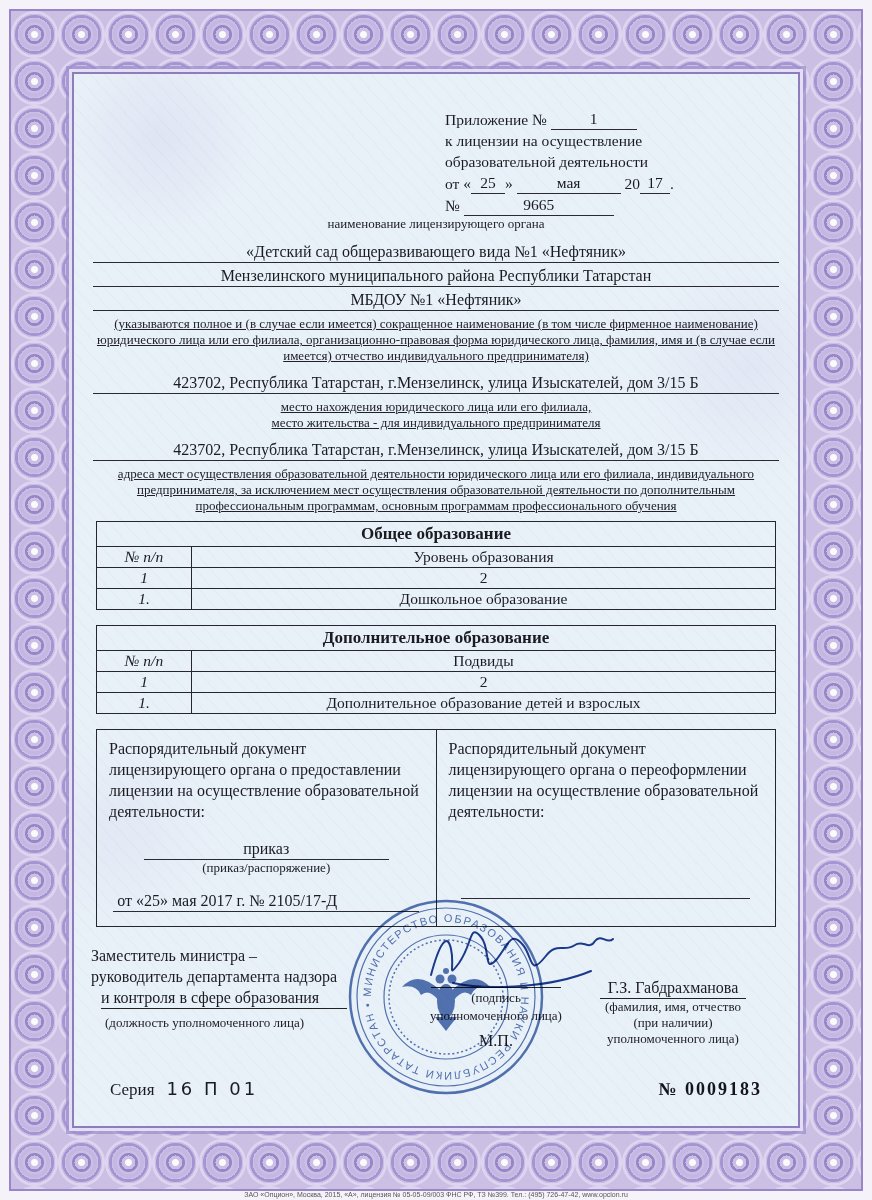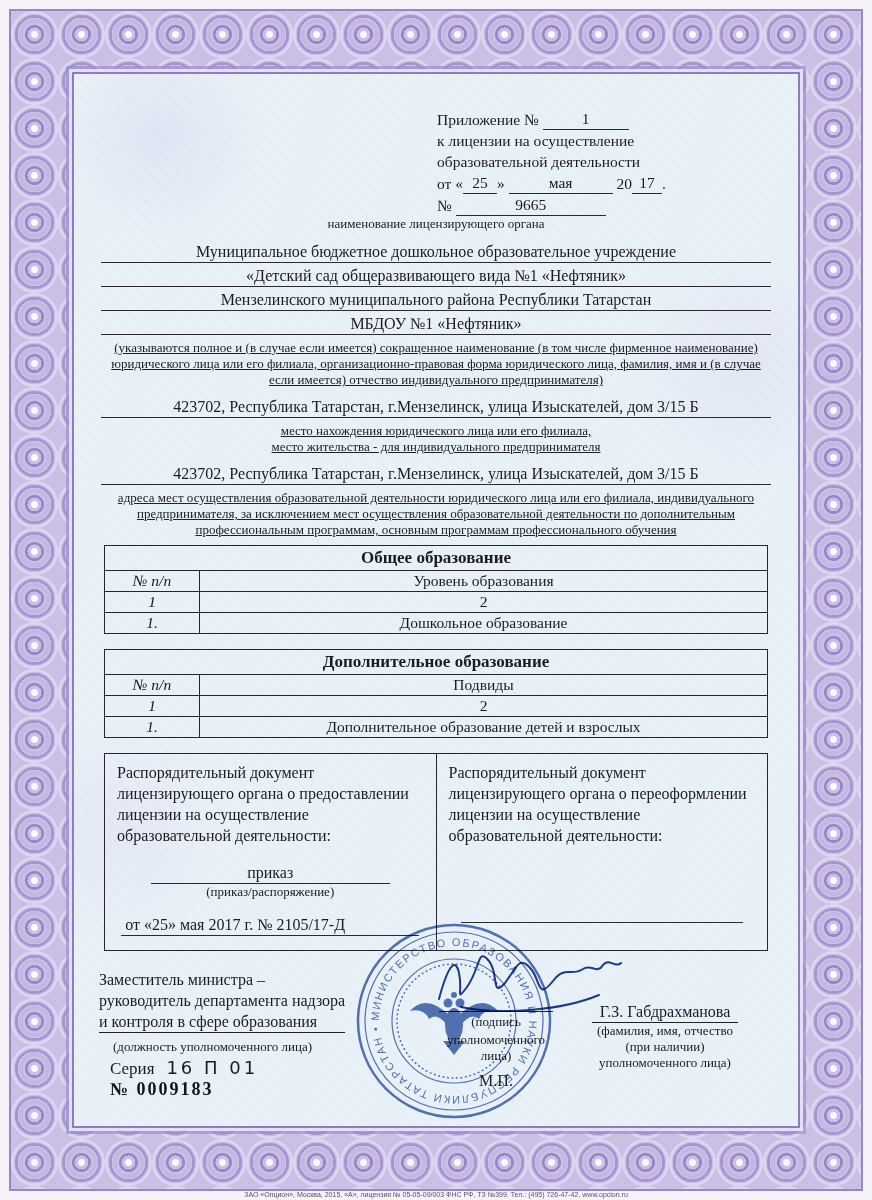--- a/index.html
+++ b/index.html
@@ -25,21 +25,21 @@
     position:absolute; left:72px; right:72px; top:72px; bottom:72px;
     background-color:#e9f1f8;
     background-image:
       radial-gradient(circle 150px at 12% 6%, rgba(182,172,222,0.18), transparent 70%),
       radial-gradient(circle 170px at 93% 28%, rgba(182,172,222,0.15), transparent 70%),
       radial-gradient(circle 160px at 6% 72%, rgba(182,172,222,0.12), transparent 70%),
       repeating-linear-gradient(48deg, rgba(140,160,200,0.05) 0 1.5px, transparent 1.5px 11px);
     border:2px solid #8d7dbd;
     box-shadow: 0 0 0 3px rgba(232,227,246,0.95), 0 0 0 6px rgba(158,144,206,0.75);
   }
-  .content { position:relative; height:100%; box-sizing:border-box; padding:26px 25px; font-size:15.5px; }
+  .content { position:relative; height:100%; box-sizing:border-box; padding:26px 17px; font-size:15.5px; }
 
   .ul { display:inline-block; border-bottom:1px solid #2a2a30; text-align:center; vertical-align:bottom; }
 
   
   .appendix { width:302px; margin:8px 34px 0 auto; line-height:21px; }
   .appendix .w1 { width:86px; }
   .appendix .wd { width:34px; }
   .appendix .wm { width:104px; }
   .appendix .wy { width:30px; }
   .appendix .wn { width:150px; }
@@ -57,33 +57,33 @@
   .doc-table.second { margin-top:15px; }
 
   .orders { width:calc(100% - 10px); margin:15px auto 0; border-collapse:collapse; }
   .orders td { border:1.5px solid #26262e; width:50%; vertical-align:top; padding:8px 12px 14px; font-size:16px; line-height:21px; height:150px; }
   .order-word { display:block; width:78%; margin:16px auto 0; border-bottom:1px solid #2a2a30; text-align:center; }
   .order-date { display:block; width:96%; margin:14px auto 0; border-bottom:1px solid #2a2a30; text-align:left; padding-left:4px; }
   .order-blank { display:block; width:92%; margin:58px auto 0; border-bottom:1px solid #2a2a30; height:18px; }
 
   .sign-area { position:relative; margin-top:18px; display:flex; }
   .sign-left { width:336px; font-size:16px; line-height:21px; }
-  .pos3 { display:inline-block; border-bottom:1.5px solid #222; padding-right:28px; }
+  .pos3 { display:inline-block; border-bottom:1.5px solid #222; padding-right:28px;margin-left:10px; }
   .pos-caption { font-size:13px; margin:3px 0 0 14px; }
   .sign-mid { flex:1; text-align:center; position:relative; }
   .sign-line { border-bottom:1.5px solid #222; height:42px; margin:0 4px; }
   .sign-mid .caption { margin-top:2px; }
   .stamp { margin-top:8px; font-size:16px; }
   .sign-right { width:216px; text-align:center; font-size:16px; }
   .sign-name { display:inline-block; border-bottom:1.5px solid #222; padding:0 8px 1px; margin-top:34px; }
 
   .seal { position:absolute; left:255px; top:-48px; width:200px; height:200px; opacity:0.8; mix-blend-mode:multiply; z-index:5; }
   .signature-svg { position:absolute; left:332px; top:-30px; width:196px; height:84px; z-index:6; mix-blend-mode:multiply; }
 
-  .serial-row { position:absolute; left:36px; right:36px; bottom:26px; display:flex; justify-content:space-between; align-items:baseline;flex-direction:column; }
+  .serial-row { position:absolute; left:36px; right:36px; bottom:26px; display:flex; justify-content:space-between; align-items:baseline; }
   .series-label { font-size:17px; }
   .series-value { font-family:"DejaVu Sans", "Liberation Sans", sans-serif; font-size:18px; letter-spacing:3px; margin-left:8px; }
   .doc-number { font-family:Liberation Serif, serif; font-size:18px; letter-spacing:2px; font-weight:bold; color:#14141c; }
 
   .imprint { position:absolute; left:0; right:0; bottom:1px; text-align:center; font-size:7px; line-height:8px; color:#555; font-family:"Liberation Sans", sans-serif; }
 </style>
 </head>
 <body>
 
 <div class="page">
@@ -105,21 +105,20 @@
         </div>
         <div>
           <span>№</span>
           <span class="ul wn">9665</span>
         </div>
       </div>
 
       <div class="caption">наименование лицензирующего органа</div>
 
       <div style="margin-top:7px;">
-        <div class="org-line">Муниципальное бюджетное дошкольное образовательное учреждение</div>
         <div class="org-line">«Детский сад общеразвивающего вида №1 «Нефтяник»</div>
         <div class="org-line">Мензелинского муниципального района Республики Татарстан</div>
         <div class="org-line">МБДОУ №1 «Нефтяник»</div>
         <div class="caption caption-block">(указываются полное и (в случае если имеется) сокращенное наименование (в том числе фирменное наименование) юридического лица или его филиала, организационно-правовая форма юридического лица, фамилия, имя и (в случае если имеется) отчество индивидуального предпринимателя)</div>
       </div>
 
       <div class="value-line">423702, Республика Татарстан, г.Мензелинск, улица Изыскателей, дом 3/15 Б</div>
       <div class="caption caption-block">
         <div>место нахождения юридического лица или его филиала,</div>
         <div>место жительства - для индивидуального предпринимателя</div>

